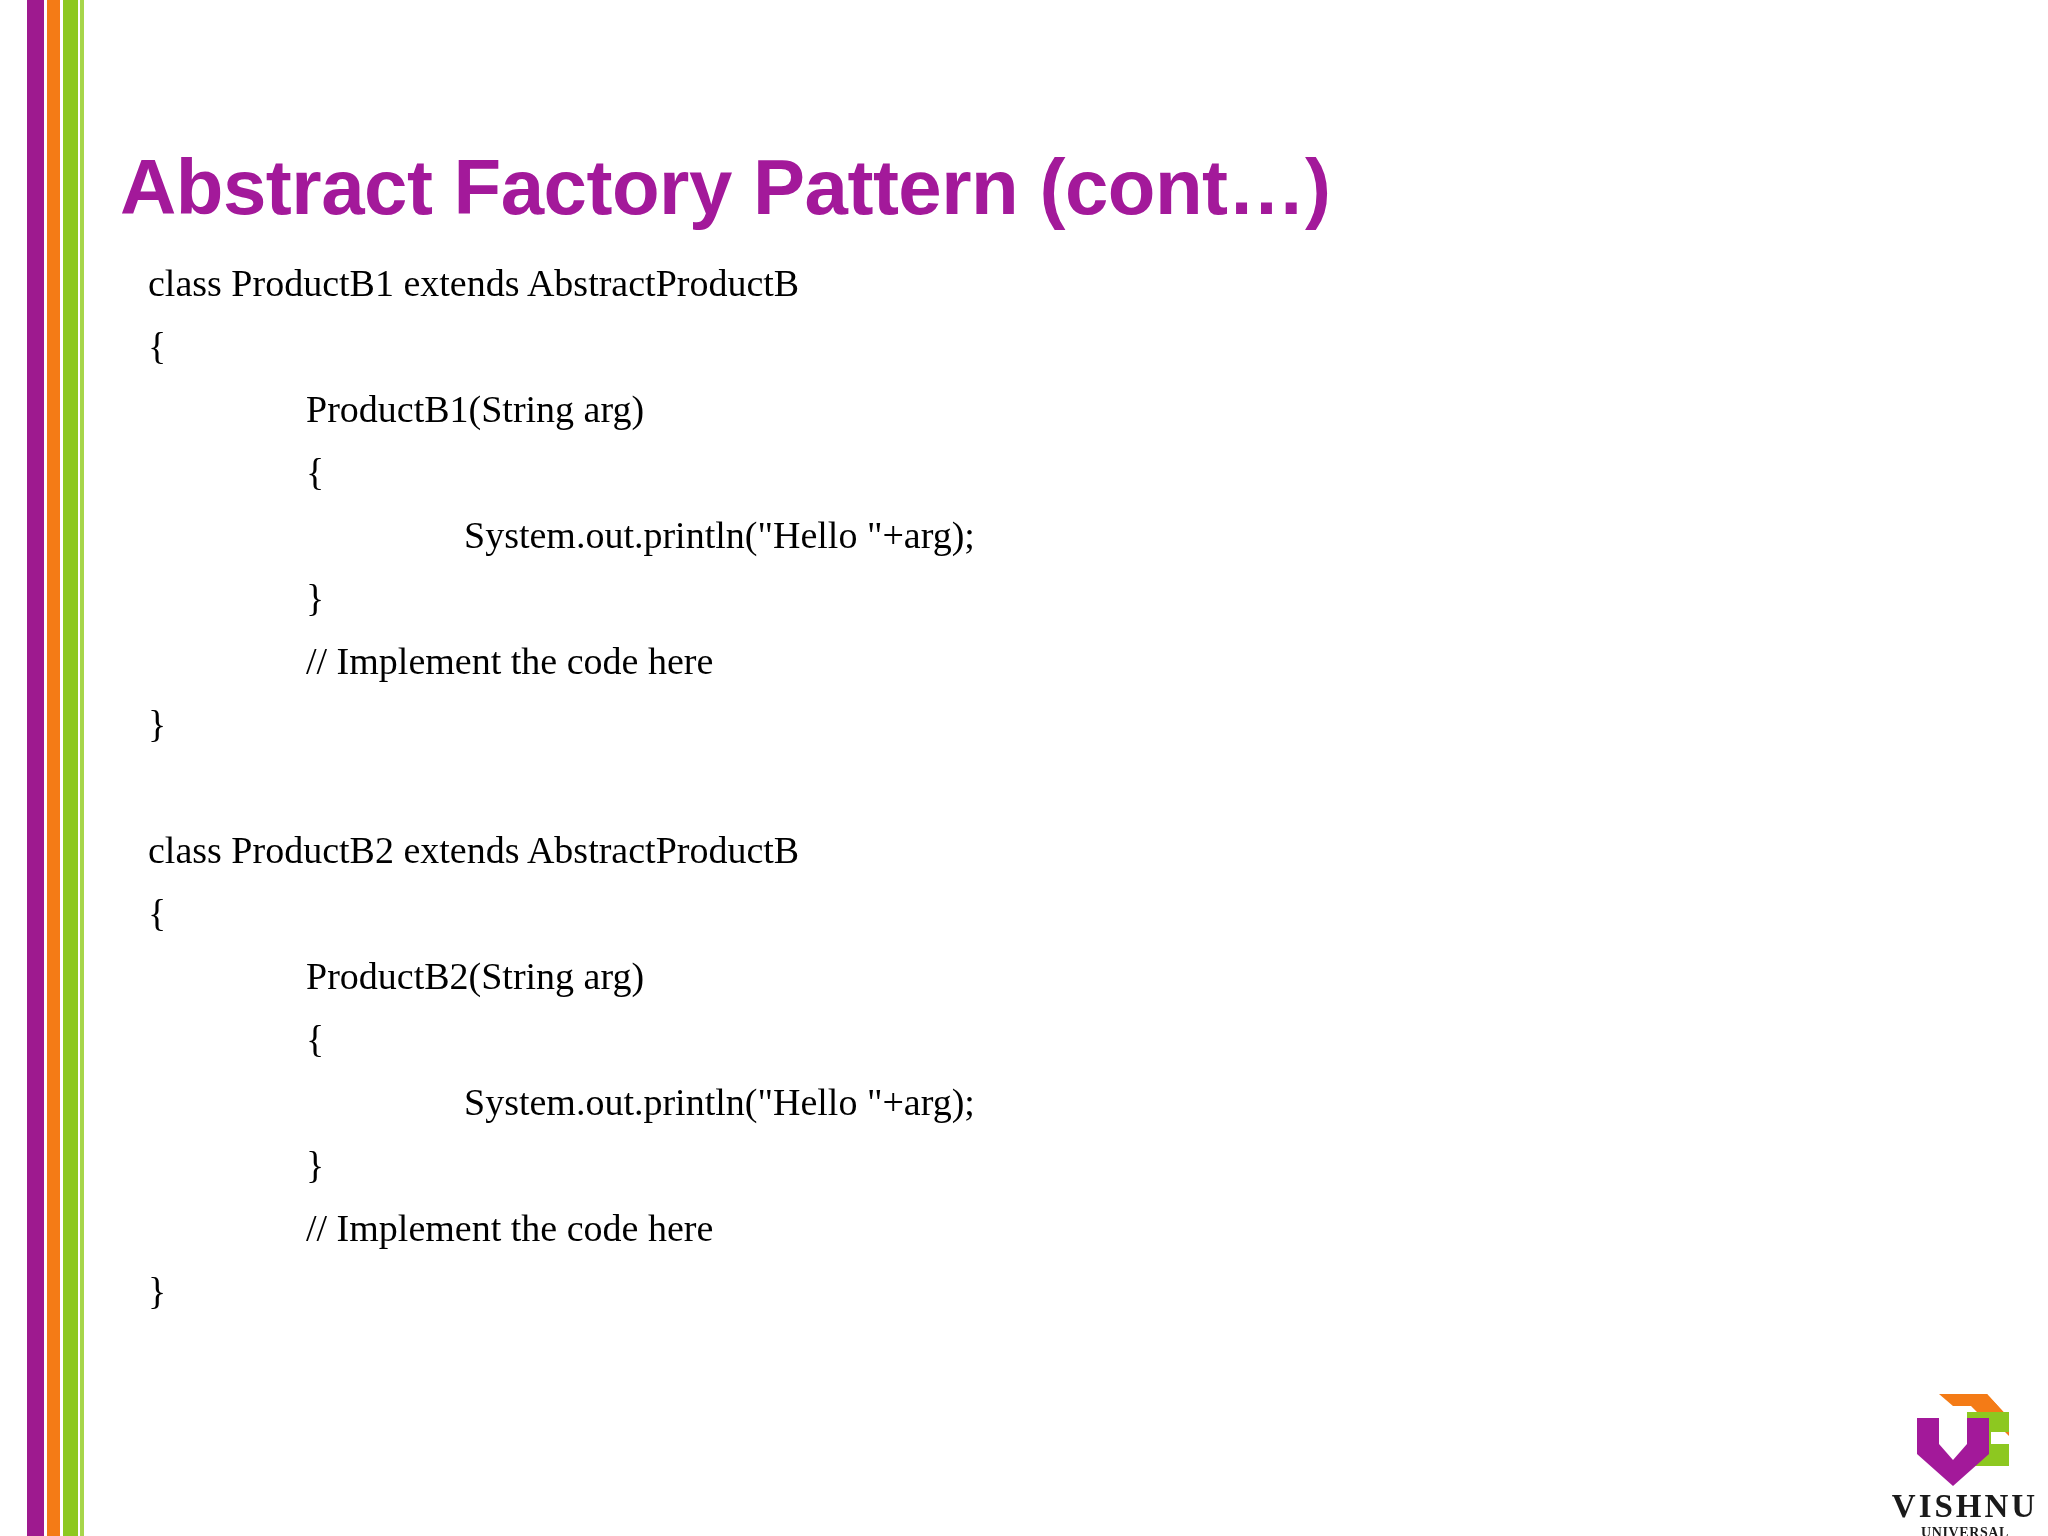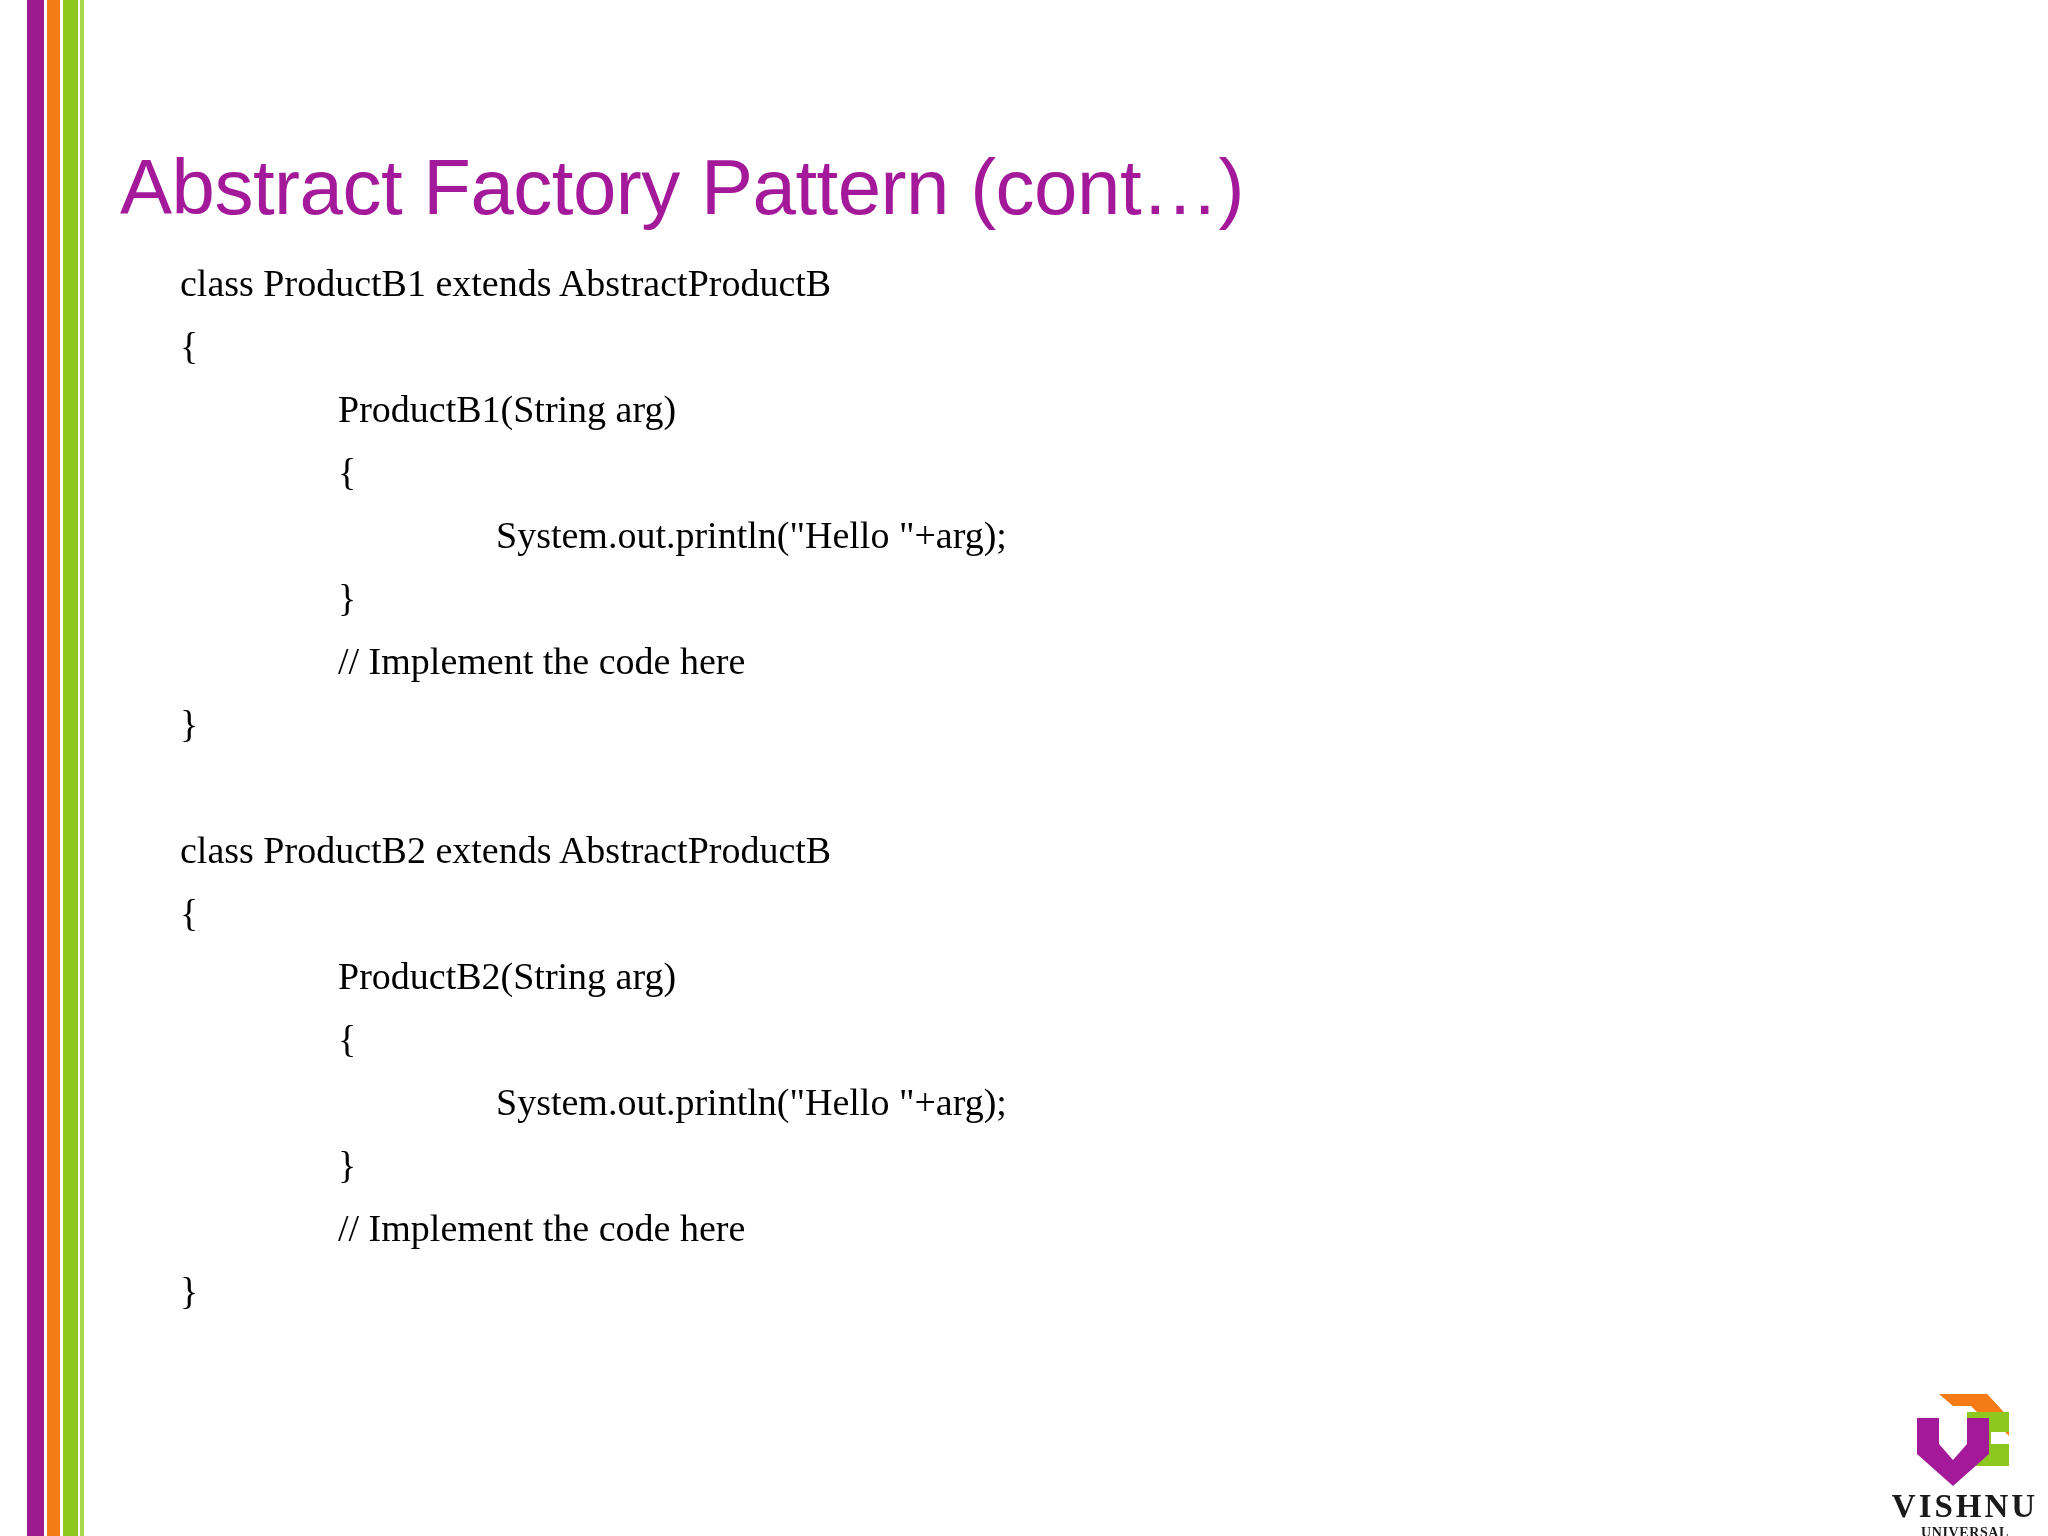--- a/index.html
+++ b/index.html
@@ -35,38 +35,37 @@
 
   
   .slide-title {
     position: absolute;
     left: 120px;
     top: 96px;
     width: 1800px;
     color: #A3199A;
     font-family: "Liberation Sans", sans-serif;
     font-size: 78px;
-    font-weight: 400;
+    font-weight: 700;
     line-height: 1.0;
     letter-spacing: -0.5px;
     white-space: nowrap;
   }
 
   
   .code-body {
     position: absolute;
     left: 148px;
     top: 252px;
     width: 1700px;
     font-family: "Liberation Serif", serif;
     font-size: 38px;
     line-height: 63px;
     color: #000000;
     white-space: pre;
-    margin-left: 32px;
   }
   .code-line {
     white-space: pre;
     min-height: 63px;
   }
   .code-line.blank { height: 63px; }
 
   
   .ind-0 { padding-left: 0px; }
   .ind-1 { padding-left: 158px; }

